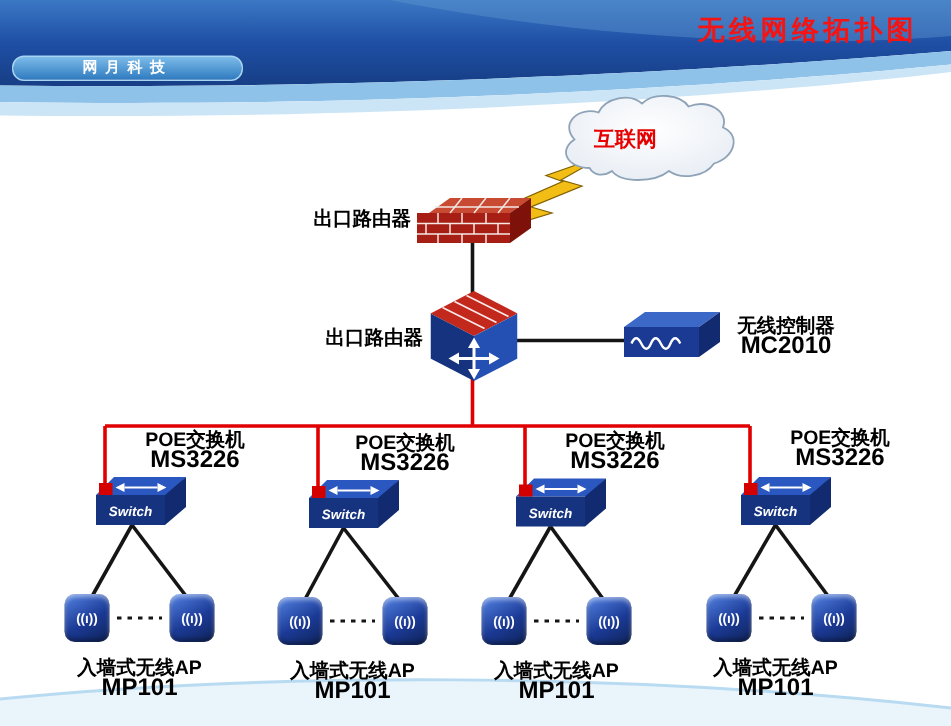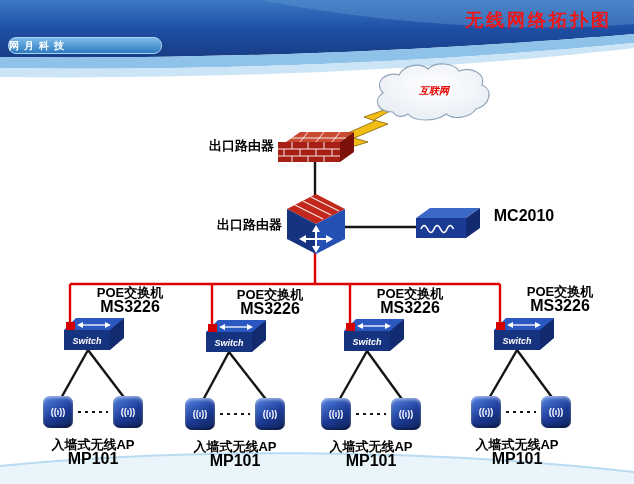--- a/index.html
+++ b/index.html
@@ -10,30 +10,30 @@
   .lbl{position:absolute;z-index:4;text-align:center;color:#000;font-weight:600;}
   .lbl .l1{font-size:13px;line-height:15px;display:block;}
   .lbl .l2{font-size:16px;line-height:14px;display:block;}
   .lbl-right{text-align:right;}
   .lbl-leftcol{text-align:center;}
   .logo{position:absolute;left:12px;top:3px;z-index:5;color:#fff;
         font:italic 800 26px "Liberation Sans",sans-serif;letter-spacing:1px;}
   .tagline{position:absolute;left:8px;top:37px;z-index:5;width:152px;height:15px;
         border-radius:8px;background:linear-gradient(#7cbbe9,#2f7bc0);
         border:1px solid #a8d4f2;color:#fff;font-size:10px;line-height:15px;
-        letter-spacing:5px;font-weight:700;}
+        text-align:center;letter-spacing:5px;font-weight:700;}
   .title{position:absolute;top:8px;right:22px;z-index:5;
         font-family:"Liberation Serif",serif;font-size:18px;font-weight:700;
         color:#f41414;letter-spacing:3px;}
   .ap{position:absolute;z-index:3;width:30px;height:32px;border-radius:7px;
       background:linear-gradient(150deg,#5584e4 0%,#1b3a96 55%,#0f2358 100%);
       box-shadow:inset 0 2px 3px rgba(255,255,255,.45),inset 0 -2px 3px rgba(0,0,0,.35);
       color:#fff;font-size:9px;font-weight:700;text-align:center;line-height:32px;}
-  .cloud-label{position:absolute;z-index:4;color:#e60000;font-size:10px;font-weight:700;
-      text-align:center;font-style:italic;}
+  .cloud-label{position:absolute;z-index:4;color:#e60000;font-size:14px;font-weight:700;
+      text-align:left;}
   svg{display:block;}
 </style>
 </head>
 <body>
 
 <div id="stage">
 
   <svg class="abs" width="634" height="44" style="left:0;bottom:0;z-index:0">
     <path d="M0,44 V26 C180,8 420,8 634,32 V44 Z" fill="#eaf4fb"></path>
     <path d="M0,26 C180,8 420,8 634,32" stroke="#b9dbf2" stroke-width="2" fill="none"></path>
@@ -158,20 +158,21 @@
     <span class="l1">出口路由器</span>
   </div>
 
   <svg class="node" width="64" height="34" style="left:416px;top:208px">
     <polygon points="0,10 14,0 64,0 50,10" fill="#3c69c8"></polygon>
     <polygon points="50,10 64,0 64,20 50,30" fill="#122b70"></polygon>
     <rect x="0" y="10" width="50" height="20" fill="#1a3a94"></rect>
     <path d="M5,21 q3,-7 6.5,0 t6.5,0 t6.5,0 t6.5,0 t6.5,0" stroke="#ffffff" stroke-width="1.6" fill="none"></path>
   </svg>
   <div class="lbl lbl-leftcol" style="left:482px;top:209px;width:84px">
+    <span class="l1">无线控制器</span>
     <span class="l2">MC2010</span>
   </div>
 
   <svg class="node" width="64" height="40" style="left:62px;top:316px">
     <polygon points="2,14 14,2 62,2 50,14" fill="#2b57c1"></polygon>
     <polygon points="48,14 62,2 62,22 48,34" fill="#122b70"></polygon>
     <rect x="2" y="14" width="46" height="20" fill="#16337f"></rect>
     <rect x="4" y="6" width="9" height="8" fill="#d40000"></rect>
     <line x1="21" y1="9" x2="43" y2="9" stroke="#fff" stroke-width="1.3"></line>
     <polygon points="15,9 21,6 21,12" fill="#fff"></polygon>

